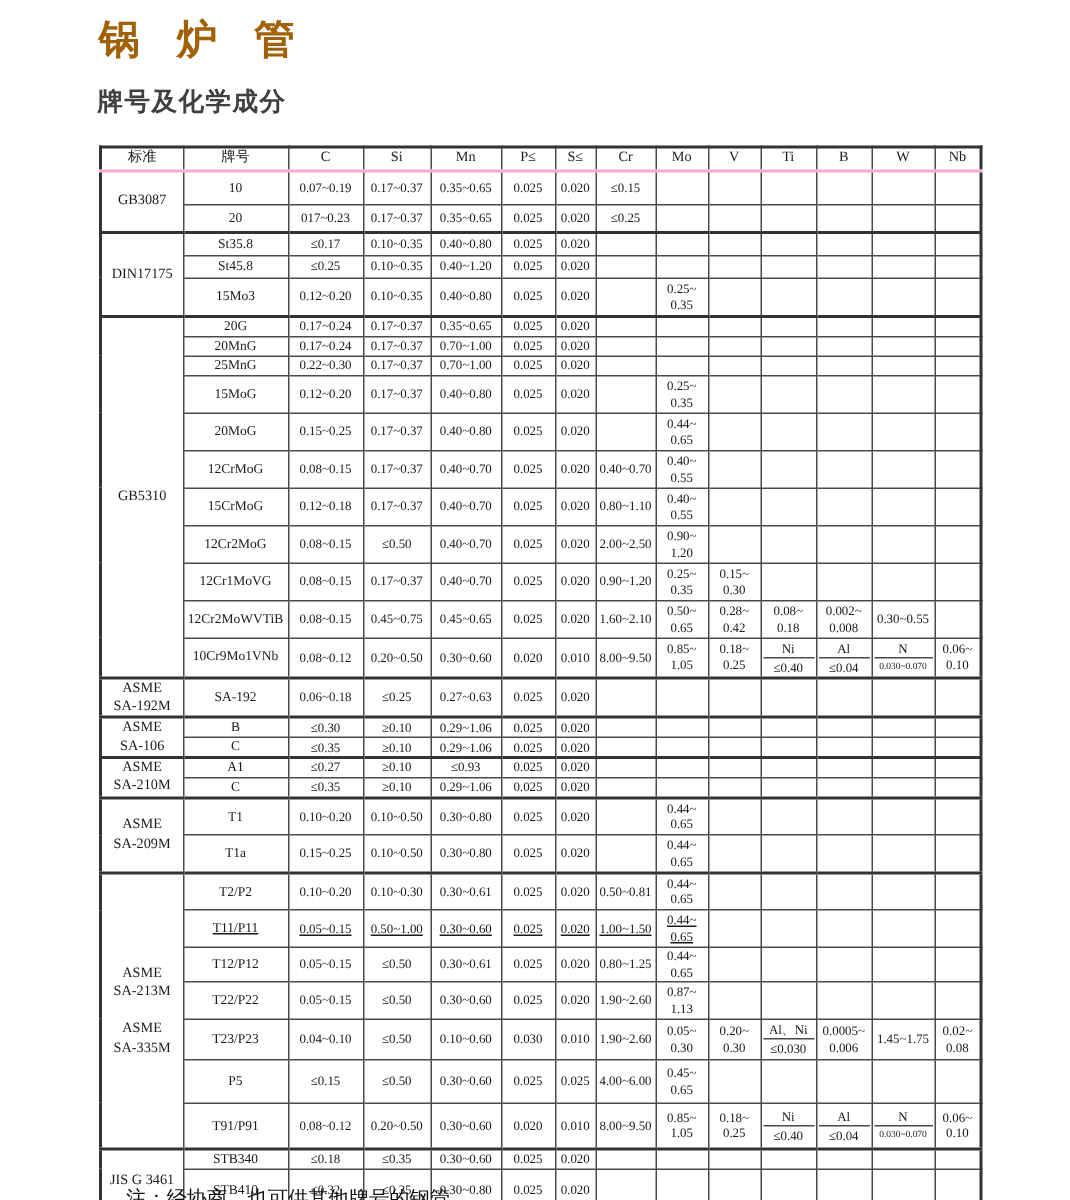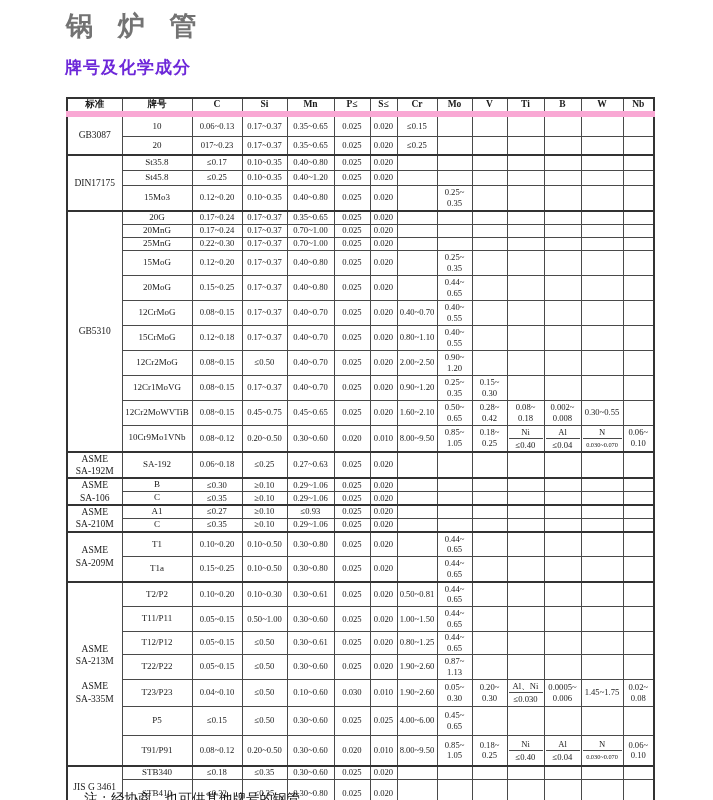--- a/index.html
+++ b/index.html
@@ -5,43 +5,43 @@
   * { box-sizing: border-box; }
   html,body { margin:0; padding:0; }
   body {
     width:713px; height:800px; overflow:hidden; position:relative;
     background:#ffffff; color:#1a1a1a;
     font-family:"Liberation Serif","DejaVu Serif",serif;
   }
   .page-title {
     position:absolute; left:66px; top:8px;
     font-size:27px; font-weight:bold; letter-spacing:9px;
-    color:#737373;
+    color:#a16207;
   }
   .page-subtitle {
     position:absolute; left:65px; top:56px;
     font-size:17px; font-weight:bold; letter-spacing:1px;
-    color:#6d28d9;
+    color:#404040;
   }
   table.comp {
     position:absolute; left:66px; top:97px;
     width:588px; border-collapse:collapse; table-layout:fixed;
     border:2px solid #333;
   }
   .comp th, .comp td {
     border:1px solid #4a4a4a;
     text-align:center; vertical-align:middle;
     padding:0 1px;
     font-size:8.6px; line-height:1.25;
     overflow:hidden;
     color:#1a1a1a;
   }
   .comp thead th {
-    font-weight:bold; font-size:9.5px; height:16px;
-    border-bottom:6px solid #f9a8d4;
+    font-weight:normal; font-size:9.5px; height:16px;
+    border-bottom:2px solid #f9a8d4;
   }
   .comp tr.section-start td { border-top:2px solid #333; }
   .comp td.std { font-size:9.5px; }
   .comp td.grade { font-size:9px;text-align:center; }
   .std-group div { line-height:1.3; }
   .std-group + .std-group { margin-top:13px; }
   .split-top { border-bottom:1px solid #4a4a4a; line-height:12px; padding:0 1px; }
   .split-bottom { line-height:12px; padding:0 1px; }
   .split-bottom.tiny { font-size:6.3px; }
   .note {
@@ -91,21 +91,21 @@
       </tr>
   </thead>
   <tbody>
       <tr class="section-start" style="height: 22px;">
         <td rowspan="2" class="std">
           <div class="std-group">
             <div>GB3087</div>
           </div>
         </td>
         <td class="grade">10</td>
-        <td>0.06~​0.13</td>
+        <td>0.07~​0.19</td>
         <td>0.17~​0.37</td>
         <td>0.35~​0.65</td>
         <td>0.025</td>
         <td>0.020</td>
         <td>≤0.15</td>
         <td></td>
         <td></td>
         <td></td>
         <td></td>
         <td></td>
@@ -502,21 +502,21 @@
         <td>0.025</td>
         <td>0.020</td>
         <td>0.50~​0.81</td>
         <td>0.44~​0.65</td>
         <td></td>
         <td></td>
         <td></td>
         <td></td>
         <td></td>
       </tr>
-      <tr style="height: 25px;">
+      <tr style="height: 25px; text-decoration: underline;">
         <td class="grade">T11/P11</td>
         <td>0.05~​0.15</td>
         <td>0.50~​1.00</td>
         <td>0.30~​0.60</td>
         <td>0.025</td>
         <td>0.020</td>
         <td>1.00~​1.50</td>
         <td>0.44~​0.65</td>
         <td></td>
         <td></td>

